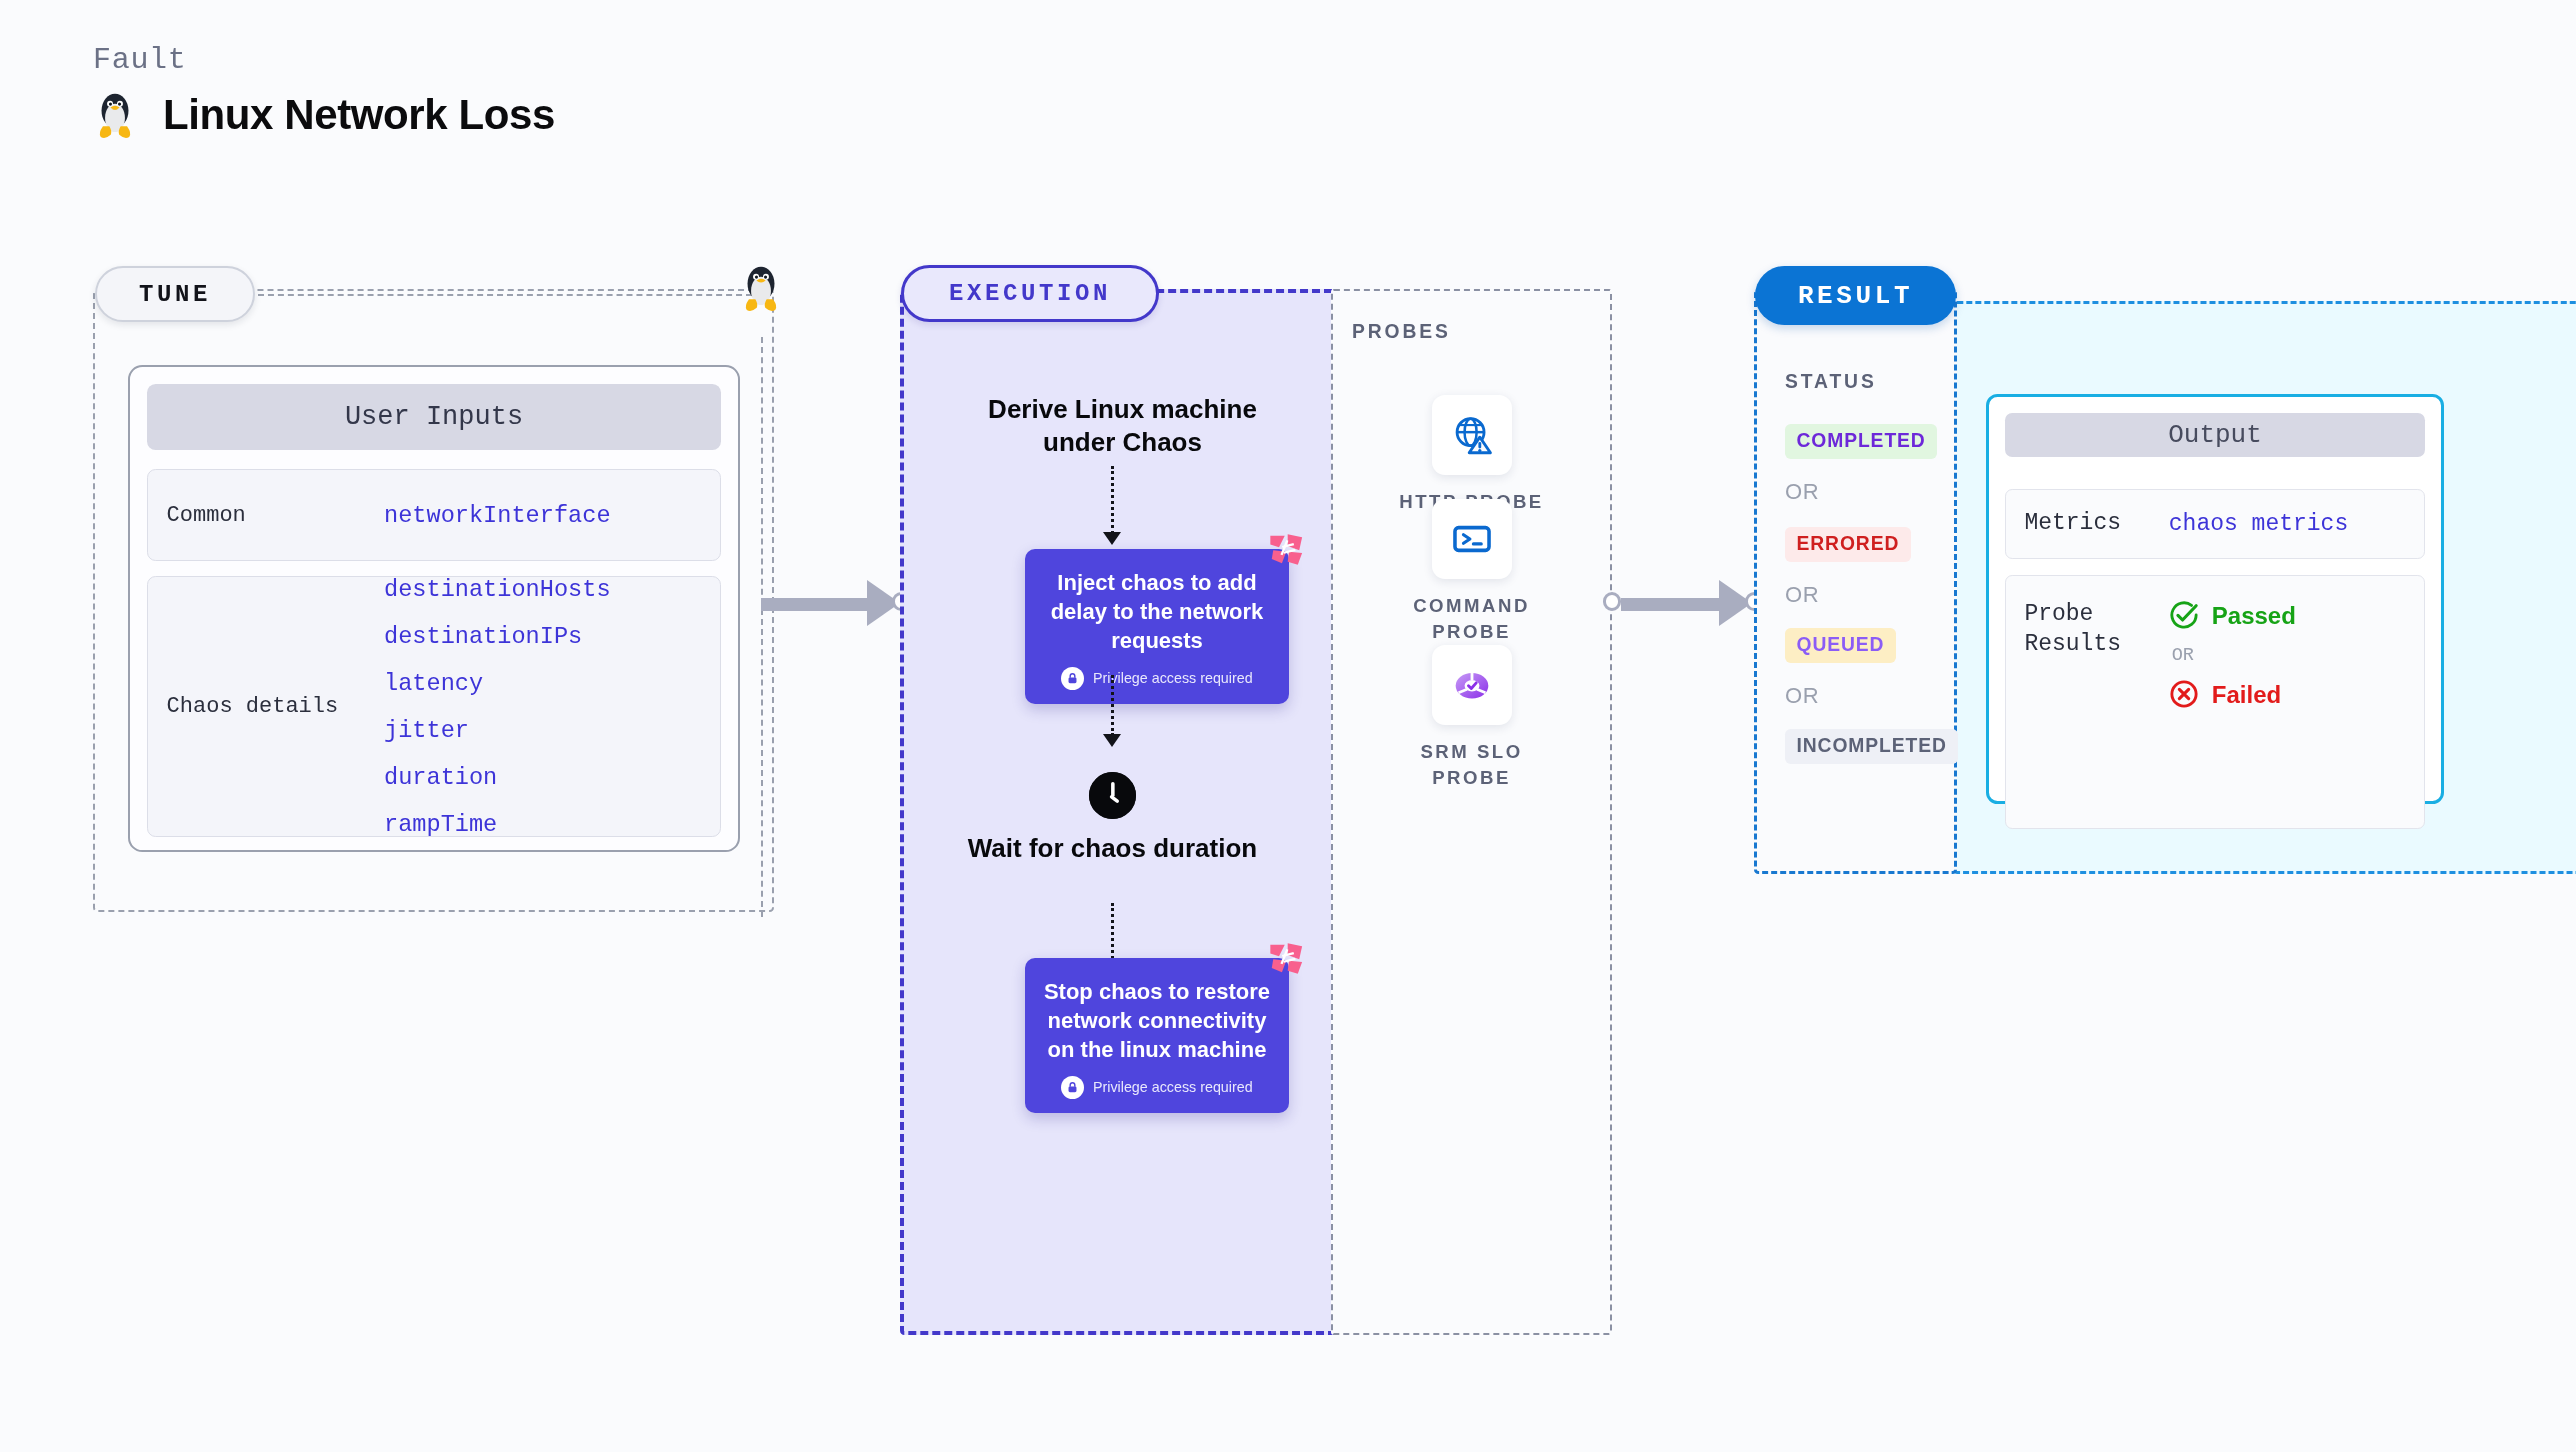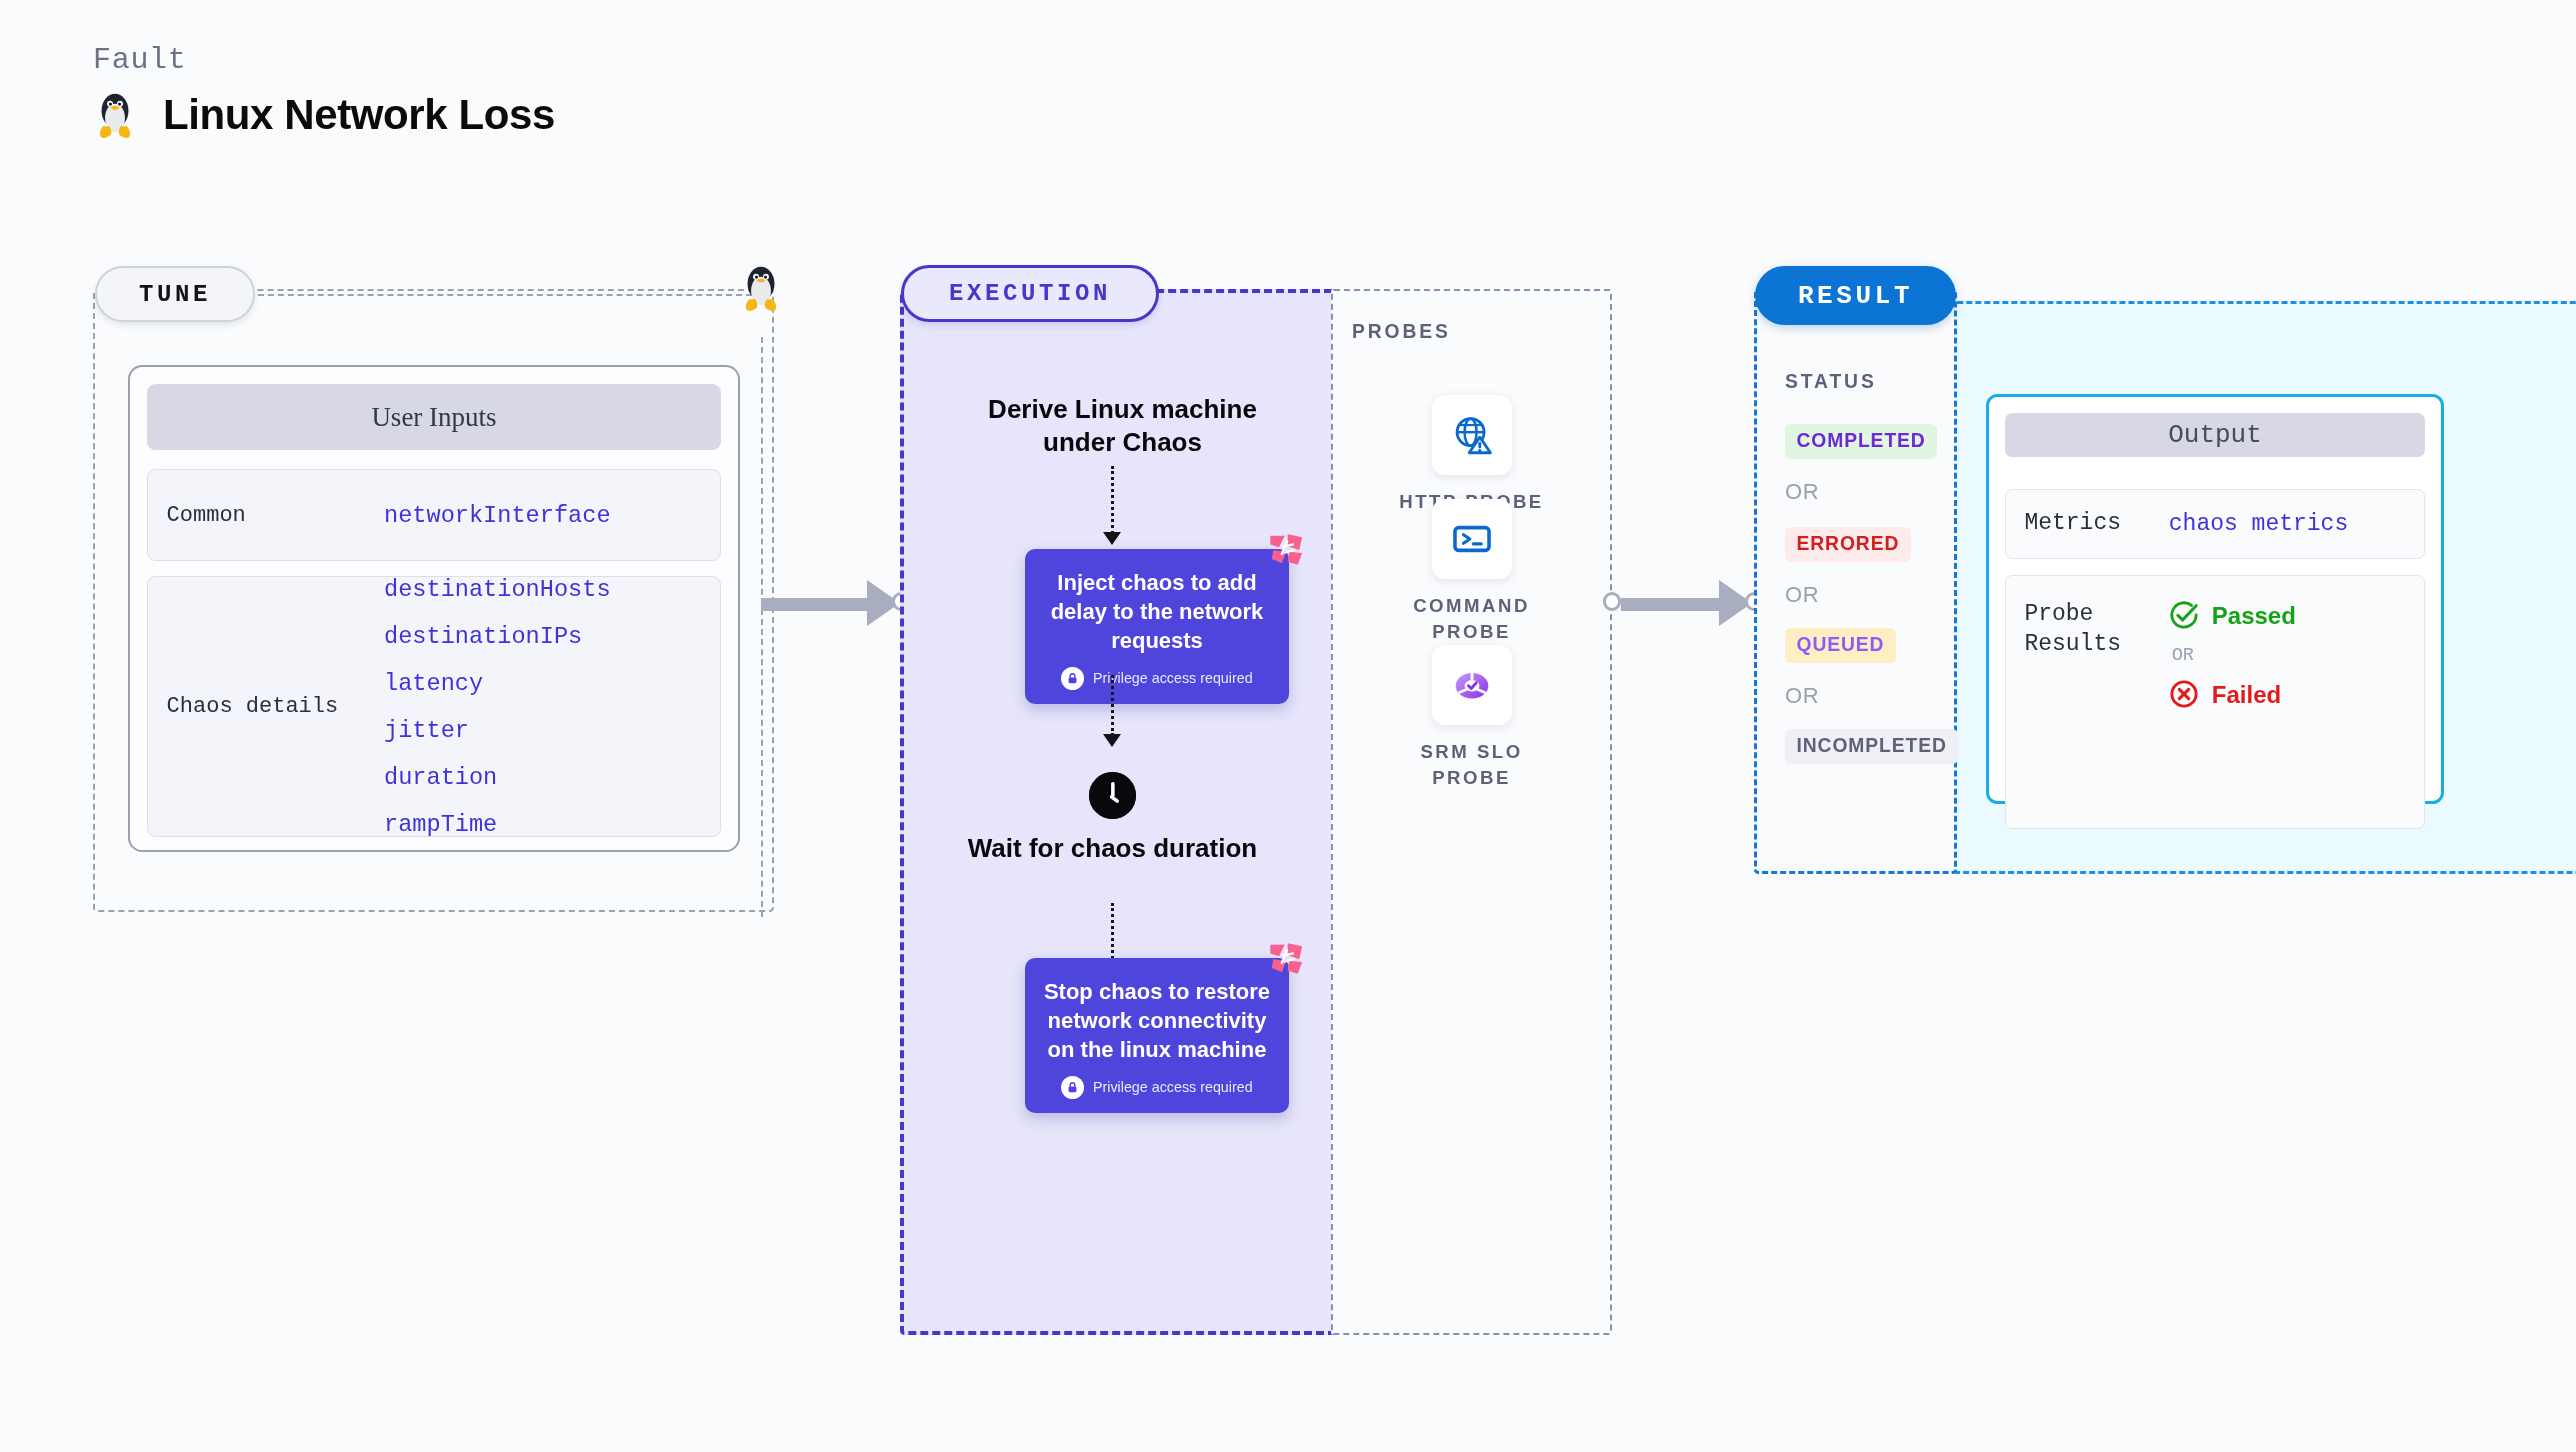--- a/index.html
+++ b/index.html
@@ -45,21 +45,21 @@
     font-size:24px;box-shadow:0 2.9px 7.2px rgba(20,25,50,.10);
   }
   #tune-card{
     position:absolute;left:128px;top:365px;width:612px;height:487px;
     background:#fdfdff;border:2.9px solid #9aa0ae;border-radius:14.3px;box-sizing:border-box;
   }
   .card-header{
     position:absolute;left:17px;top:17px;right:17px;height:66px;
     background:#d7d8e4;border-radius:8.6px;
     display:flex;align-items:center;justify-content:center;
-    font-family:Liberation Serif, serif;font-size:27px;color:#33374a;font-weight:400;
+    font-family:Liberation Mono, monospace;font-size:27px;color:#33374a;font-weight:400;
   }
   .card-row{
     position:absolute;left:17px;right:17px;
     background:#f4f5fa;border:1.4px solid #dcdee8;border-radius:8.6px;
     box-sizing:border-box;display:flex;align-items:center;
   }
   .row-label{
     font-family:"Liberation Mono", monospace;font-size:22px;color:#2b2f3d;
     width:236px;flex:0 0 236px;padding-left:18.6px;box-sizing:border-box;
   }

